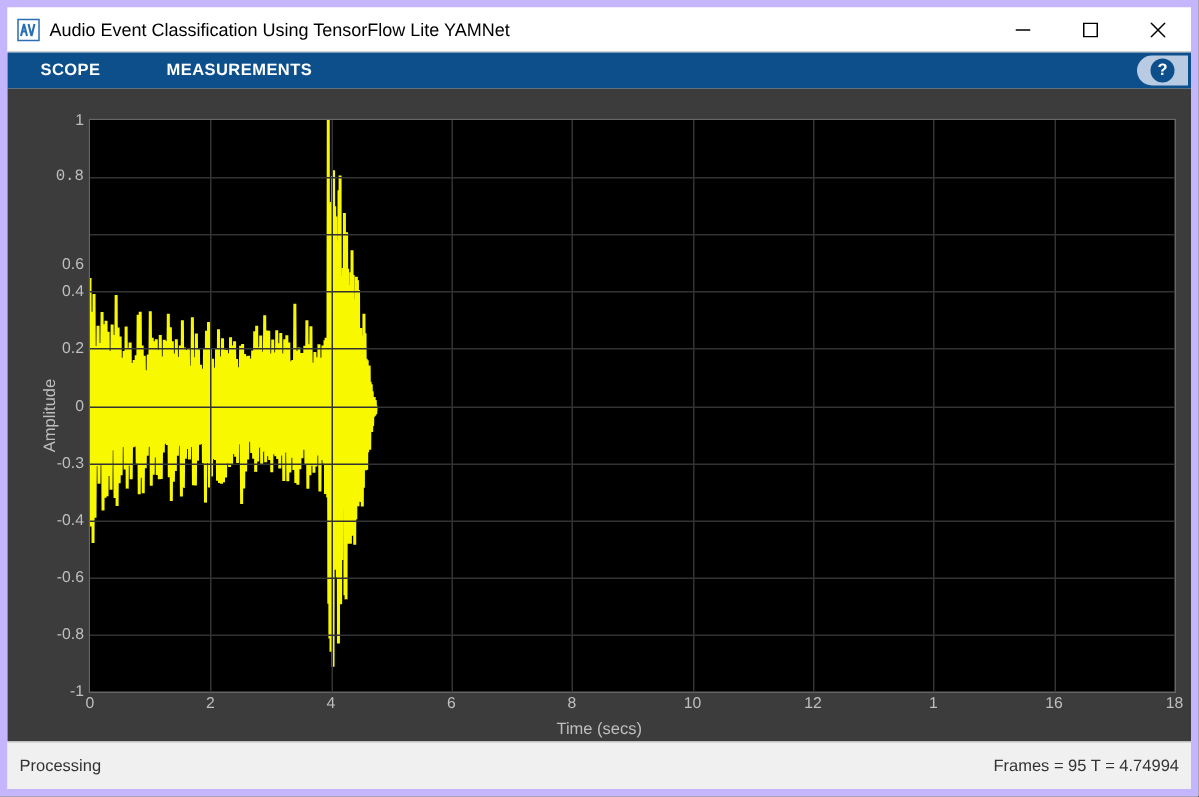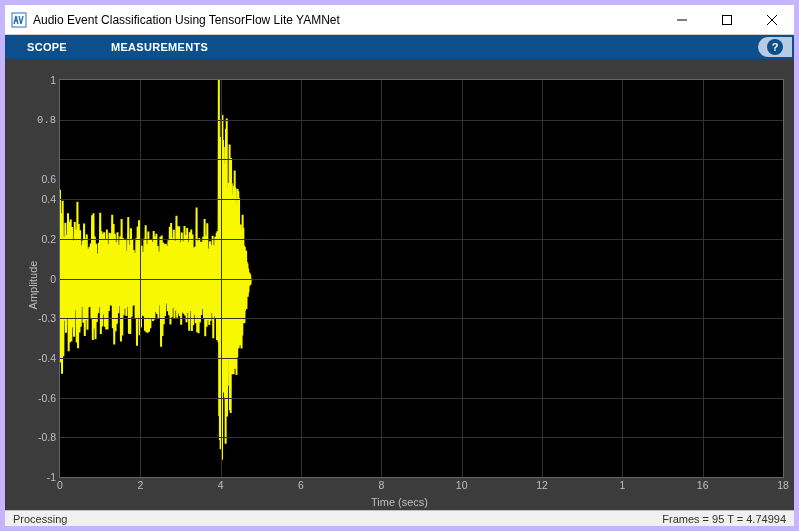--- a/index.html
+++ b/index.html
@@ -20,21 +20,21 @@
   .plot-title { position: absolute; top: 4px; left: 0; right: 0; text-align: center; font-size: 11px; color: #bfbfbf; }
   .ylabel { position: absolute; left: 4px; top: 50%; transform: translateY(-50%) rotate(-90deg); transform-origin: center; font-size: 11px; color: #bfbfbf; }
   .xlabel { position: absolute; bottom: 2px; left: 0; right: 0; text-align: center; font-size: 11px; color: #bfbfbf; }
   .axes { position: absolute; left: 54px; right: 10px; top: 20px; bottom: 32px; background: #000; border: 1px solid #666; }
   .tick-y { position: absolute; right: 100%; padding-right: 4px; font-size: 10.5px; color: #bfbfbf; transform: translateY(-50%); white-space: nowrap; }
   .tick-x { position: absolute; top: 100%; padding-top: 2px; font-size: 10.5px; color: #bfbfbf; transform: translateX(-50%); }
   .grid-h, .grid-v { position: absolute; background: #333; }
   .grid-h { left: 0; right: 0; height: 1px; }
   .grid-v { top: 0; bottom: 0; width: 1px; }
   svg.wave { position: absolute; left: 0; top: 0; width: 100%; height: 100%; }
-  .statusbar { height: 16px; background: #f0f0f0; border-top: 1px solid #c0c0c0; display: flex; align-items: center; font-size: 11px; color: #333; padding: 0 8px; }
+  .statusbar { height: 32px; background: #f0f0f0; border-top: 1px solid #c0c0c0; display: flex; align-items: center; font-size: 11px; color: #333; padding: 0 8px; }
   .statusbar .status-left { flex: 1; }
 </style>
 </head>
 <body>
 
 <div class="window">
   <div class="titlebar">
     <span class="app-icon">
       <svg width="16" height="16" viewBox="0 0 16 16">
           <rect x="1" y="1" width="14" height="14" fill="#fff" stroke="#2a6fb5"></rect>

